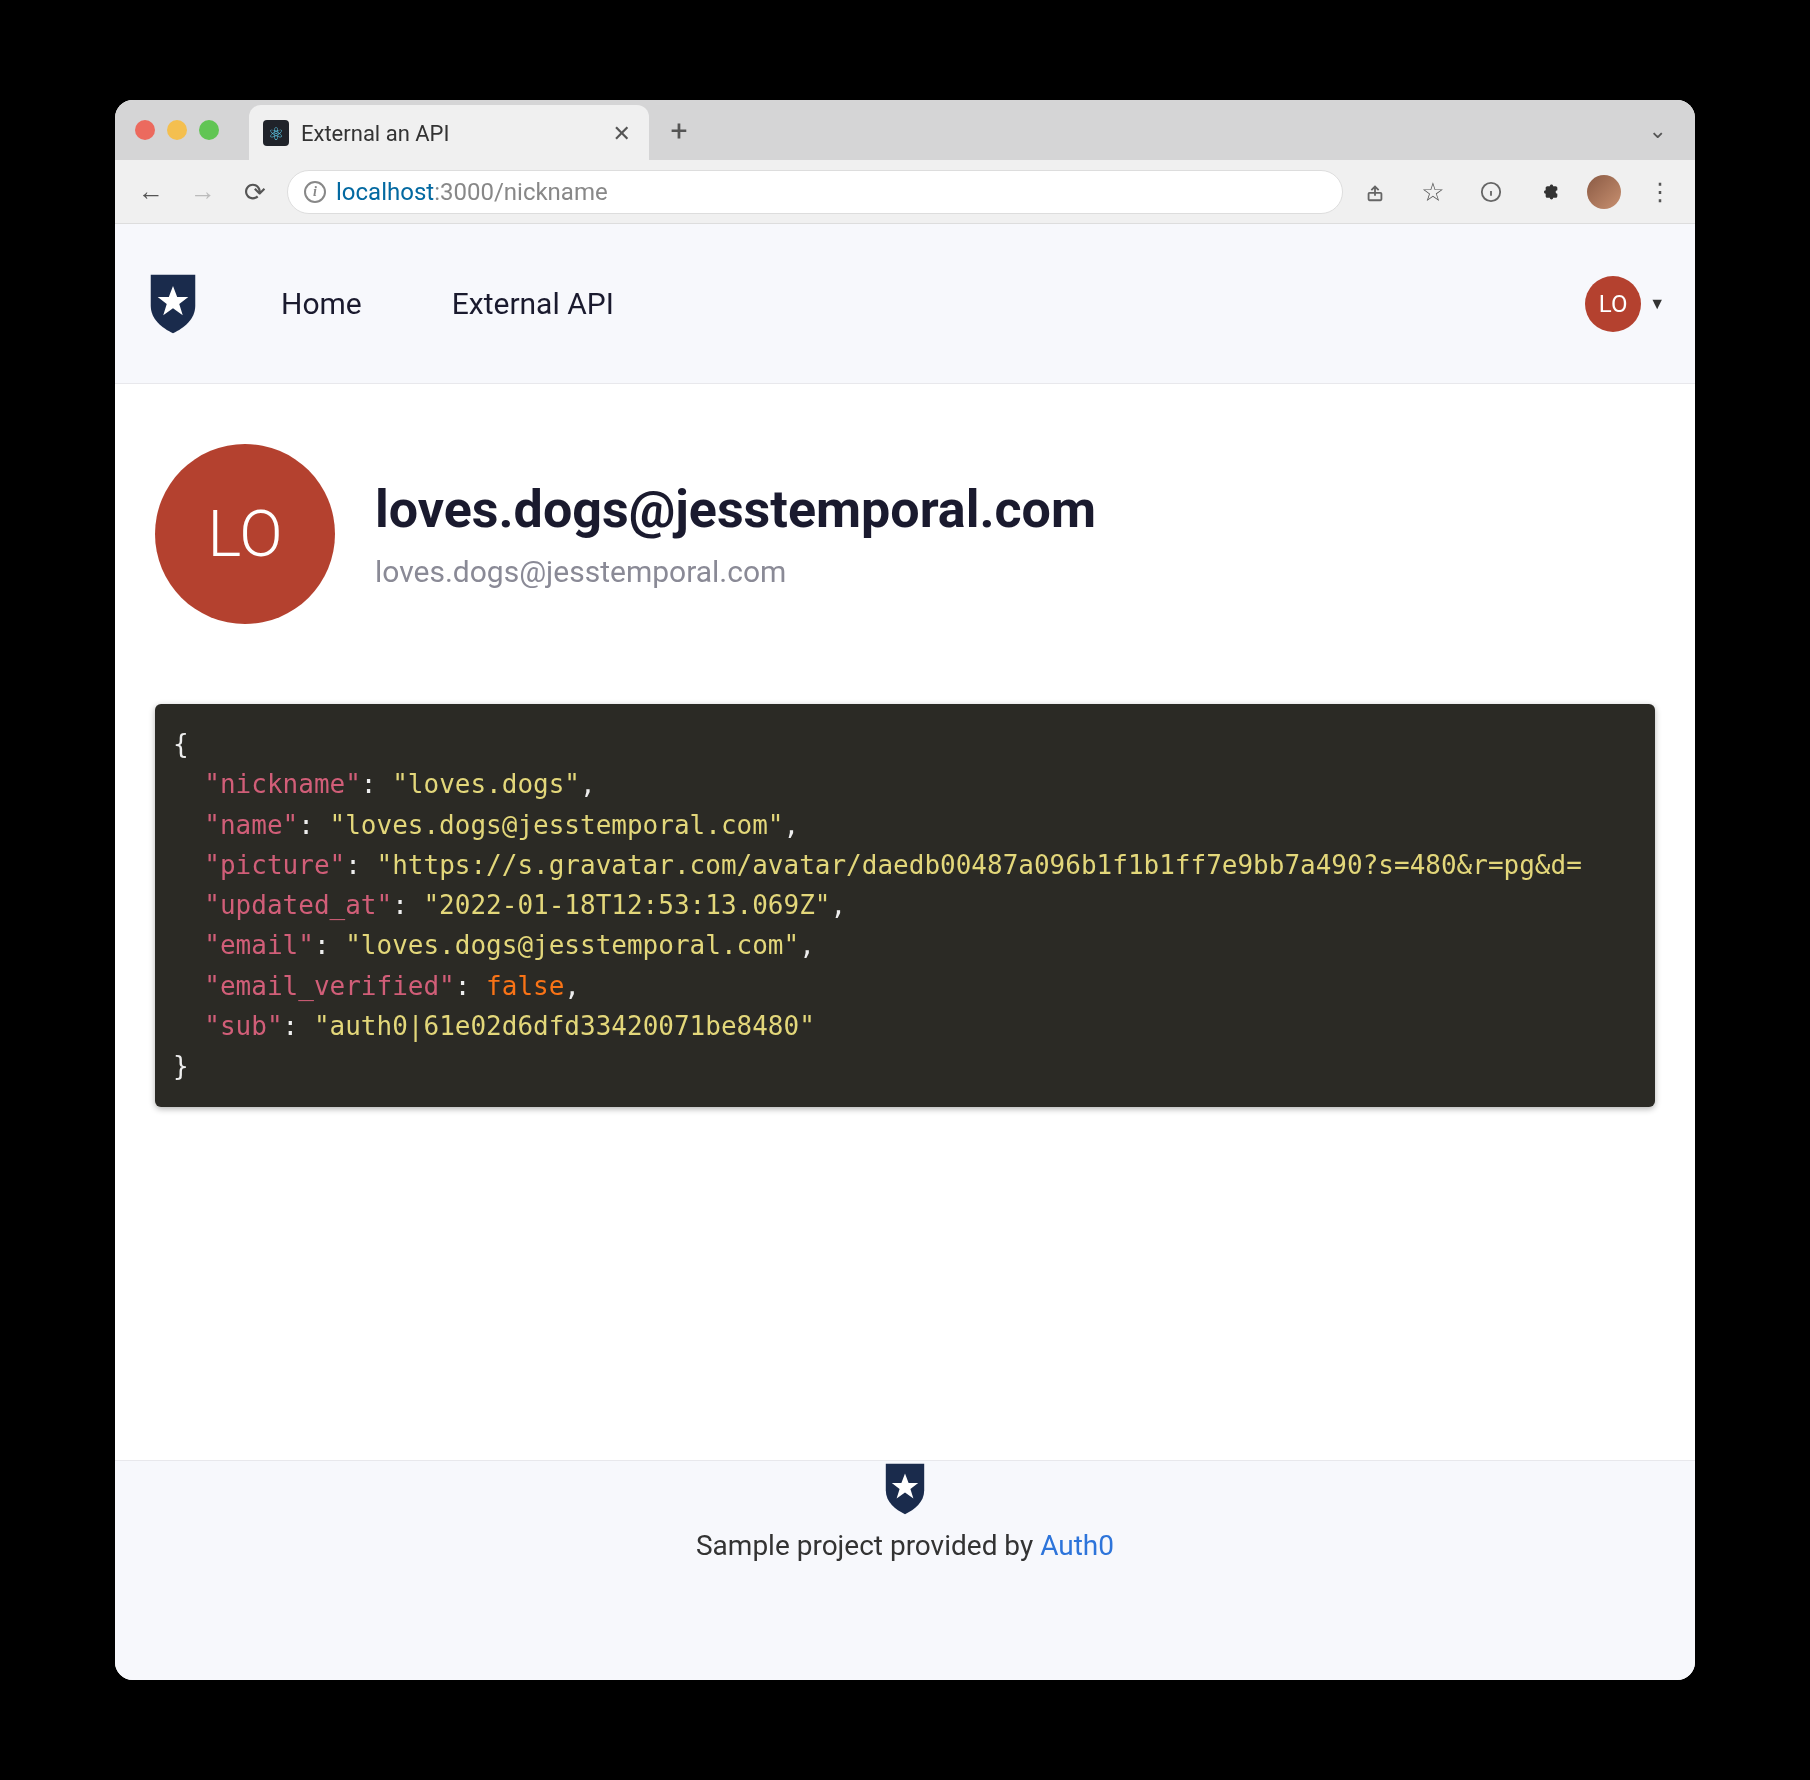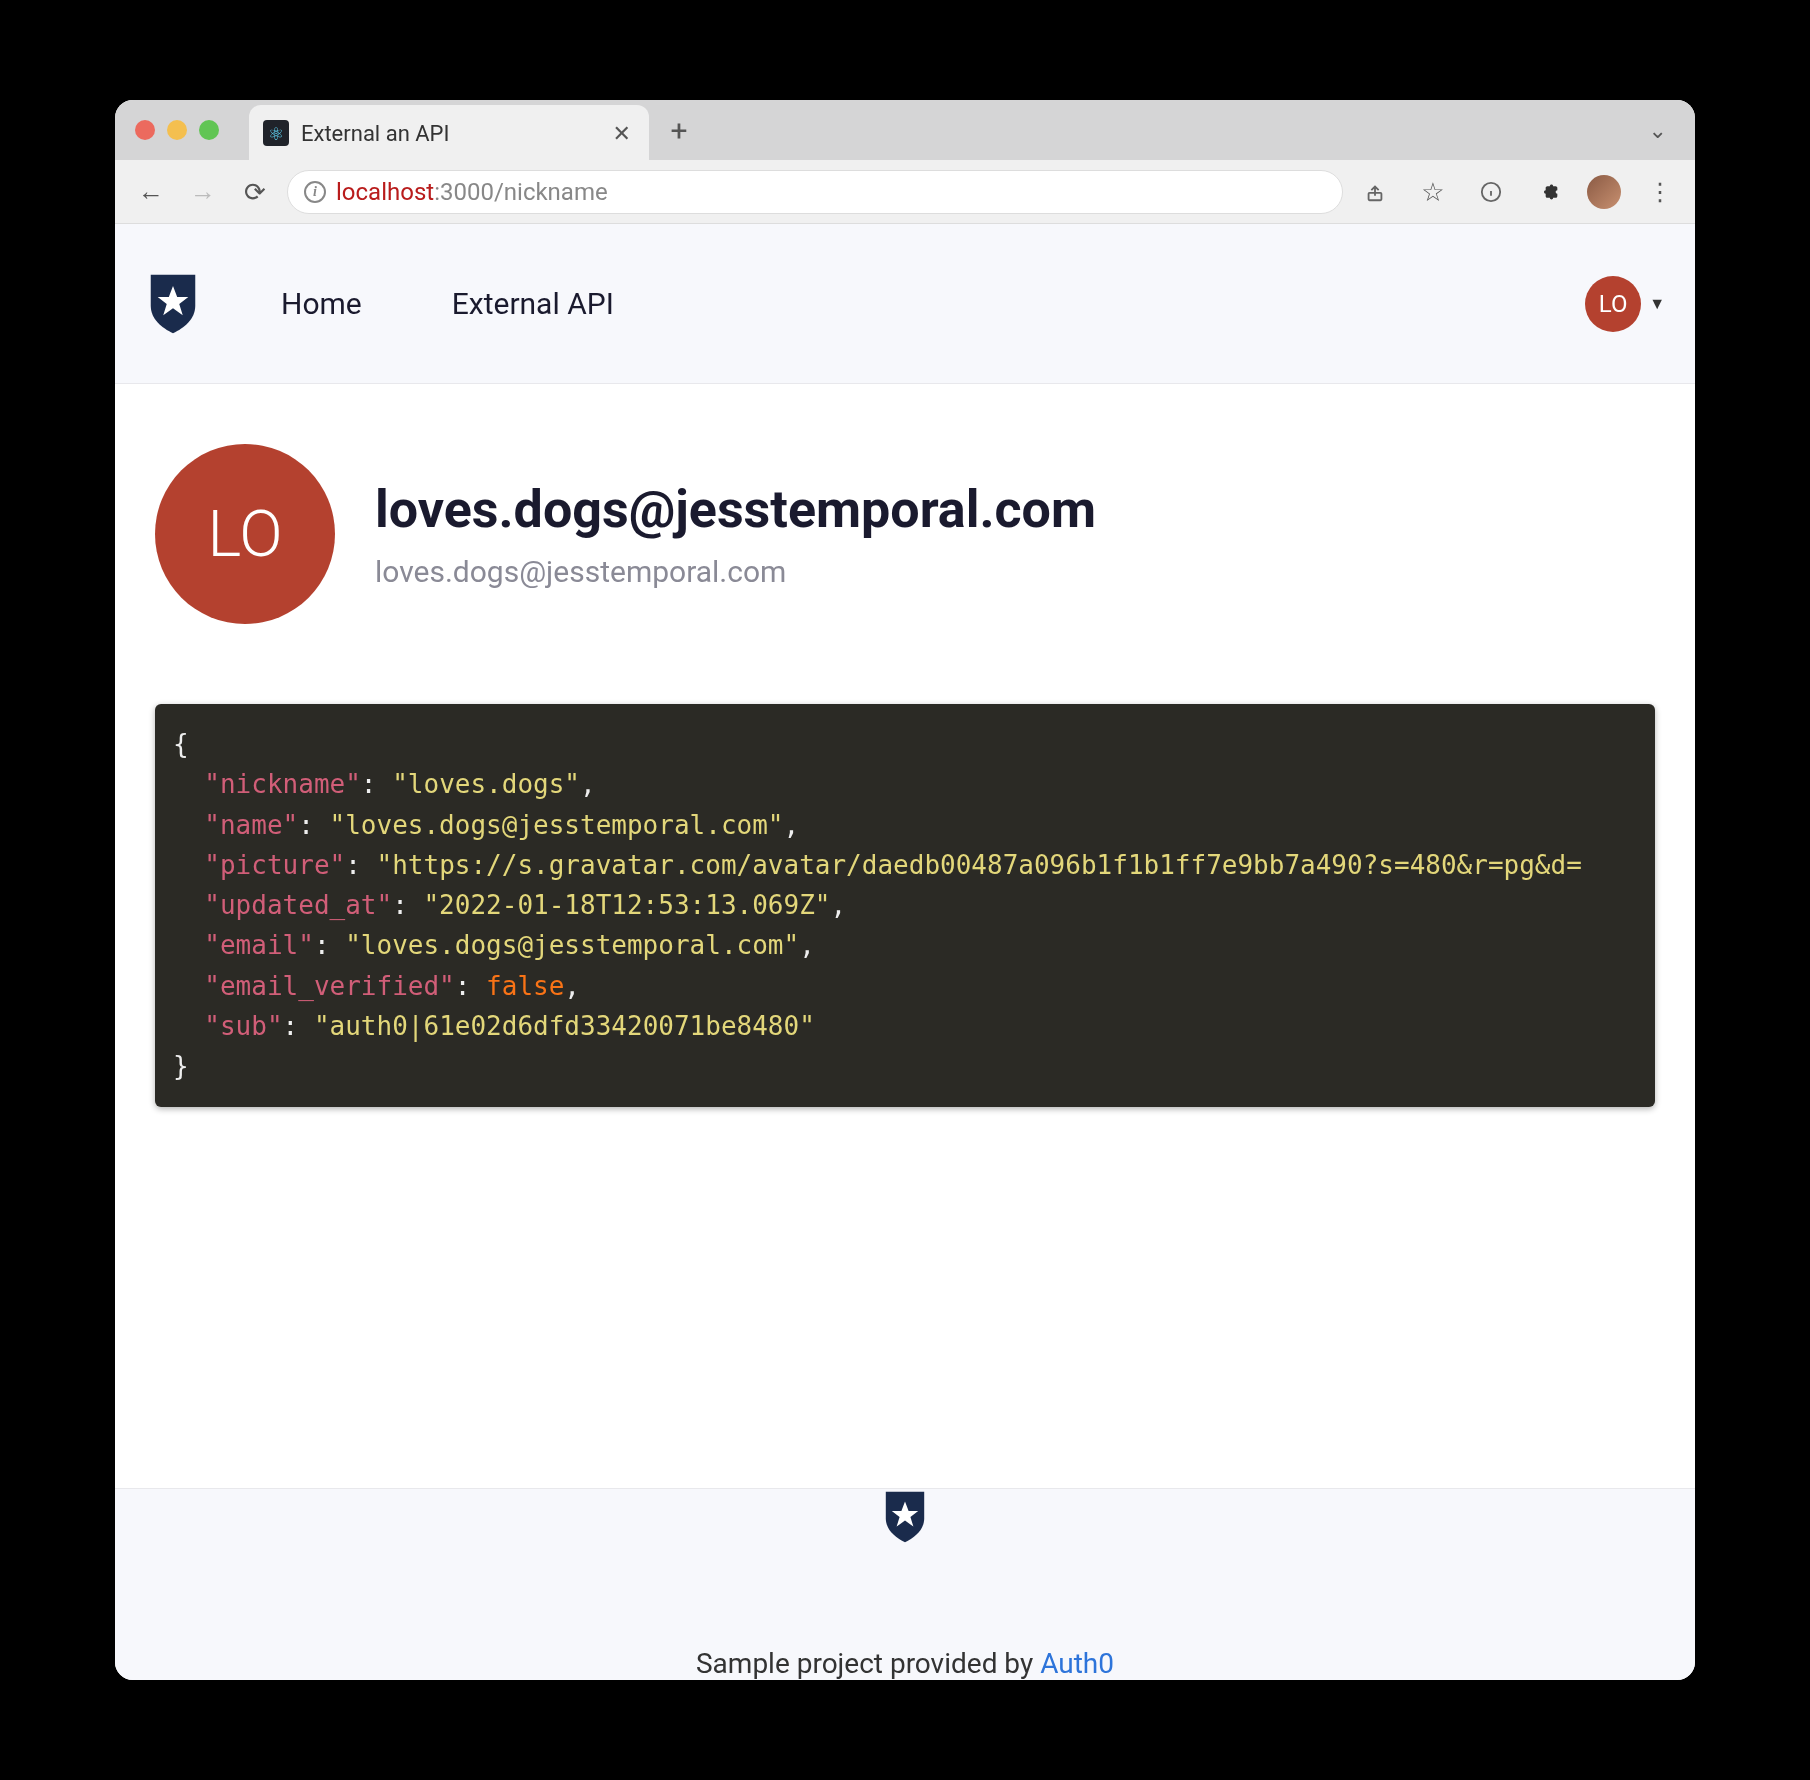--- a/index.html
+++ b/index.html
@@ -69,21 +69,21 @@
     height: 44px;
     background: #fff;
     border-radius: 22px;
     display:flex; align-items:center;
     padding: 0 16px;
     gap: 10px;
     border: 1px solid #ddd;
   }
   .urlbar .info-icon { width:22px;height:22px;border:2px solid #888;border-radius:50%;display:flex;align-items:center;justify-content:center;font-size:14px;color:#888;font-family:serif;font-style:italic;font-weight:bold; }
   .urlbar .url { font-size: 24px; color:#888; }
-  .urlbar .url .host { color:#b91c1c; }
+  .urlbar .url .host { color:#0369a1; }
   .tb-right { display:flex; align-items:center; gap: 18px; }
   .tb-right .avatar { width:34px;height:34px;border-radius:50%;background:linear-gradient(135deg,#8a5a44,#c89070); }
   .tb-right .dots { font-size: 24px; color:#555; letter-spacing: -2px; }
   
   .app-header {
     height: 160px;
     background: #f7f8fc;
     border-bottom: 1px solid #e8e8ec;
     display:flex;
     align-items:center;
@@ -122,28 +122,28 @@
     white-space: pre;
     overflow: hidden;
     box-shadow: 0 2px 6px rgba(0,0,0,0.3);
   }
   .code .k { color:#d15e78; } 
   .code .s { color:#e3d77a; } 
   .code .b { color:#f97316; } 
   .code .p { color:#eee; }    
   
   .footer {
-    height: 192px;
+    height: 220px;
     background:#f7f8fc;
     border-top: 1px solid #e8e8ec;
     display:flex;
     flex-direction:column;
     align-items:center;
-    justify-content:space-between;
-    gap: 19px;
+    justify-content:flex-start;
+    gap: 12px;
   }
   .footer .ftext { font-size: 28px; color:#333; }
   .footer .ftext a { color:#2d74da; text-decoration:none; }
 </style>
 </head>
 <body>
 
 <div class="window">
 
   <div class="titlebar">

